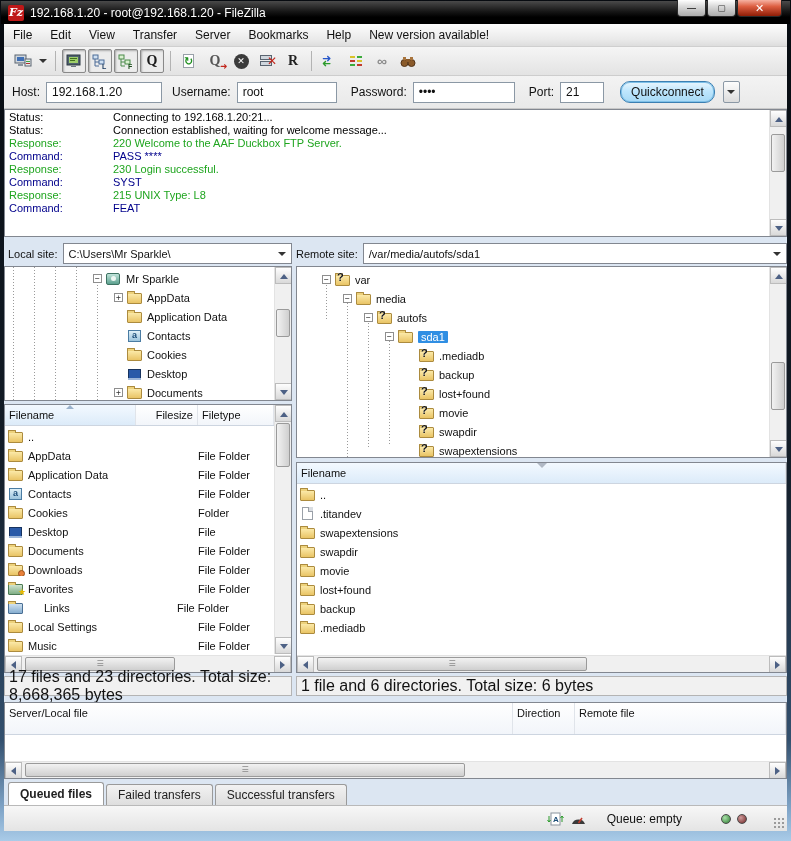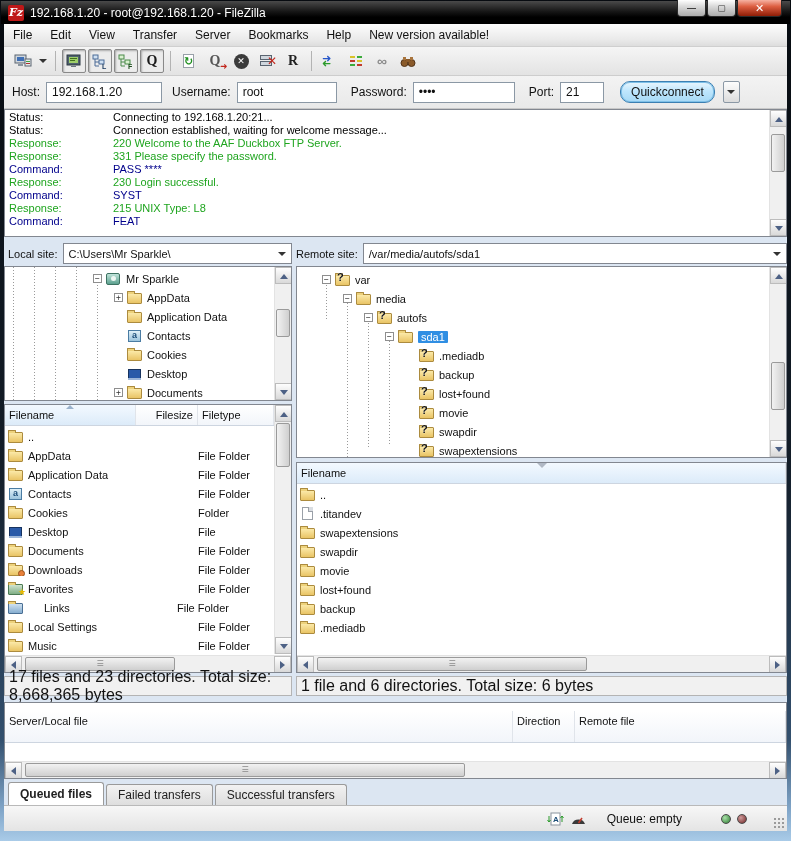--- a/index.html
+++ b/index.html
@@ -100,21 +100,21 @@
   
   .lh-row { display:flex; height:21px; border-bottom:1px solid #cdd5e0; background:linear-gradient(180deg,#ffffff,#f2f5fa); position:relative; }
   .lh { border-right:1px solid #e0e4ea; padding:4px 4px 0 4px; font-size:11px; position:relative; }
   .lh.sorted { background:linear-gradient(180deg,#f3f9ff,#dcebf9); }
   .sort-up { position:absolute; top:0; left:50%; transform:translateX(-50%); width:0; height:0;
     border-left:4px solid transparent; border-right:4px solid transparent; border-bottom:4px solid #9ab2cc; }
   .lrow { height:19px; display:flex; align-items:center; font-size:11px; }
   .cell { overflow:hidden; white-space:nowrap; display:flex; align-items:center; }
   .statusline { position:absolute; height:20px; background:#f1f1f1; border:1px solid #b4b4b4; display:flex; align-items:center; padding-left:4px; font-size:16px; }
   
-  .q-head { display:flex; height:32px; background:linear-gradient(180deg,#ffffff,#f2f5fa); border-bottom:1px solid #cdd5e0;margin-top:8px; }
+  .q-head { display:flex; height:32px; background:linear-gradient(180deg,#ffffff,#f2f5fa); border-bottom:1px solid #cdd5e0; }
   .tabs { position:absolute; left:0; top:758px; width:783px; height:23px; background:#dce6f2; display:flex; align-items:flex-end; padding-left:4px; gap:2px; }
   .tab { height:21px; padding:0 11px; display:flex; align-items:center; font-size:12px; border:1px solid #9a9a9a; border-bottom:none;
     border-radius:3px 3px 0 0; background:linear-gradient(180deg,#f2f2f2,#dedede); color:#222; }
   .tab.active { background:#fff; font-weight:bold; height:23px; }
   .statusbar { position:absolute; left:0; top:781px; width:783px; height:26px; background:linear-gradient(180deg,#f7f7f7,#e4e4e4);
     border-top:1px solid #b9b9b9; display:flex; align-items:center; }
   .led { width:10px; height:10px; border-radius:50%; border:1px solid #4a4a4a; }
   .led.green { background:radial-gradient(circle at 35% 35%,#a9e0a9,#2e7d32); }
   .led.red { background:radial-gradient(circle at 35% 35%,#d09c9c,#6e2424); }
   .grip { position:absolute; right:2px; bottom:2px; width:12px; height:12px;
@@ -264,21 +264,20 @@
       <div class="qc-drop">
           <span class="carD"></span>
         </div>
     </div>
 
     <div class="log">
       <div style="position:absolute;left:0;top:0;right:17px;bottom:0;overflow:hidden;padding-top:1px;">
         <div class="log-line c-status"><span class="log-label">Status:</span><span>Connecting to 192.168.1.20:21...</span></div>
         <div class="log-line c-status"><span class="log-label">Status:</span><span>Connection established, waiting for welcome message...</span></div>
         <div class="log-line c-response"><span class="log-label">Response:</span><span>220 Welcome to the AAF Duckbox FTP Server.</span></div>
-        <div class="log-line c-response"><span class="log-label">Response:</span><span>331 Please specify the password.</span></div>
         <div class="log-line c-command"><span class="log-label">Command:</span><span>PASS ****</span></div>
         <div class="log-line c-response"><span class="log-label">Response:</span><span>230 Login successful.</span></div>
         <div class="log-line c-command"><span class="log-label">Command:</span><span>SYST</span></div>
         <div class="log-line c-response"><span class="log-label">Response:</span><span>215 UNIX Type: L8</span></div>
         <div class="log-line c-command"><span class="log-label">Command:</span><span>FEAT</span></div>
       </div>
       <div class="vscroll">
         <div class="sb-up"></div>
         <div class="sb-thumb" style="top:24px;height:38px;"></div>
         <div class="sb-dn"></div>

